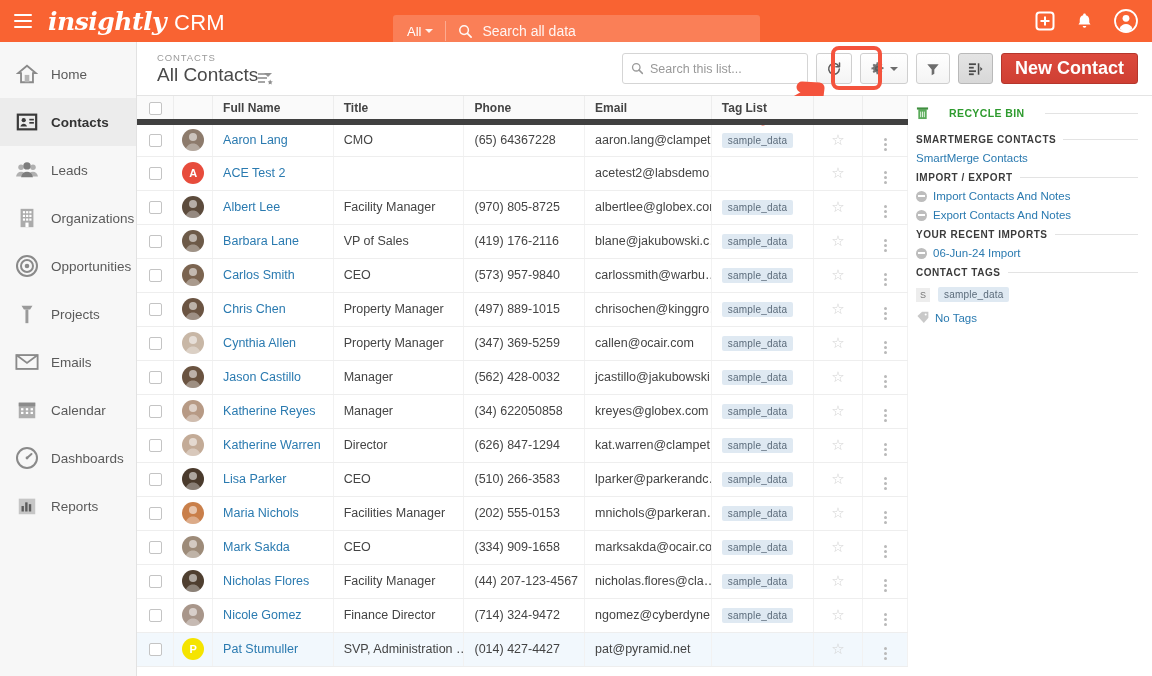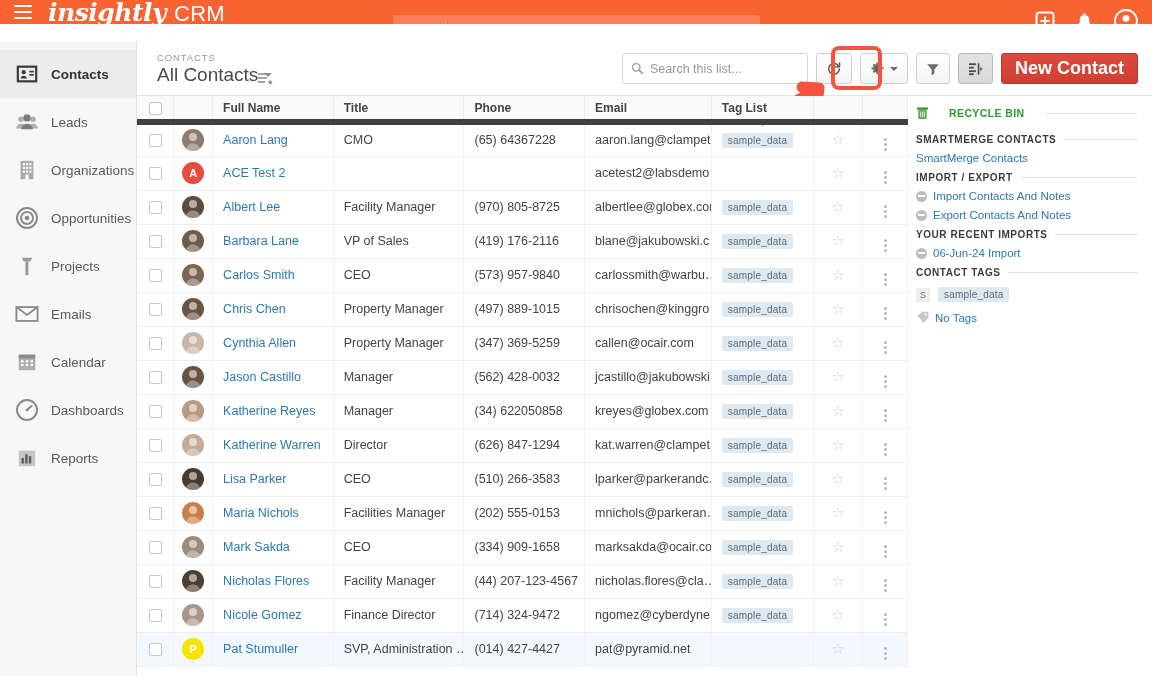--- a/index.html
+++ b/index.html
@@ -6,21 +6,21 @@
   html, body {
     width: 1152px; height: 676px;
     font-family: "Liberation Sans", sans-serif;
     background: #ffffff;
     overflow: hidden;
   }
   .app { position: relative; width: 1152px; height: 676px; }
 
   
   .topbar {
-    position: absolute; top: 0; left: 0; width: 1152px; height: 24px;
+    position: absolute; top: 0; left: 0; width: 1152px; height: 42px;
     background: #f96332; display: flex; align-items: center;
   }
   .hamburger {
     width: 46px; height: 42px; display: flex; flex-direction: column;
     justify-content: center; align-items: center; gap: 4px; cursor: pointer;
   }
   .hamburger i { display: block; width: 18px; height: 2px; background: #fff; border-radius: 1px; }
   .brand { display: flex; align-items: baseline; gap: 8px; margin-left: 2px; }
   .brand-logo {
     font-family: "DejaVu Serif", serif; font-style: italic; font-weight: bold;
@@ -217,20 +217,29 @@
         <svg width="24" height="24" viewBox="0 0 24 24">
             <circle cx="12" cy="12" r="11" fill="none" stroke="#fff" stroke-width="1.8"></circle>
             <circle cx="12" cy="9.3" r="3.4" fill="#fff"></circle>
             <path d="M5.6 19.6c1.1-3 3.5-4.6 6.4-4.6s5.3 1.6 6.4 4.6A10.9 10.9 0 0 1 12 23a10.9 10.9 0 0 1-6.4-3.4z" fill="#fff"></path>
           </svg>
       </span>
     </div>
   </div>
 
   <div class="sidebar">
+    <div class="nav-item">
+      <span class="nav-ico">
+          <svg width="22" height="22" viewBox="0 0 24 24">
+            <path d="M12 3 2.5 11h3V21h13V11h3z" fill="none" stroke="#8a8a8a" stroke-width="2"></path>
+            <rect x="9.5" y="13" width="5" height="8" fill="#b5b5b5"></rect>
+          </svg>
+        </span>
+      <span>Home</span>
+    </div>
     <div class="nav-item active">
       <span class="nav-ico">
           <svg width="22" height="22" viewBox="0 0 24 24">
             <rect x="2" y="4" width="20" height="16" fill="none" stroke="#3a3a3a" stroke-width="2.4"></rect>
             <circle cx="8.4" cy="10" r="2.3" fill="#3a3a3a"></circle>
             <path d="M4.8 17c.6-2 1.9-3 3.6-3s3 1 3.6 3z" fill="#3a3a3a"></path>
             <rect x="14.5" y="8.5" width="5" height="1.8" fill="#3a3a3a"></rect>
             <rect x="14.5" y="12" width="5" height="1.8" fill="#3a3a3a"></rect>
           </svg>
         </span>

